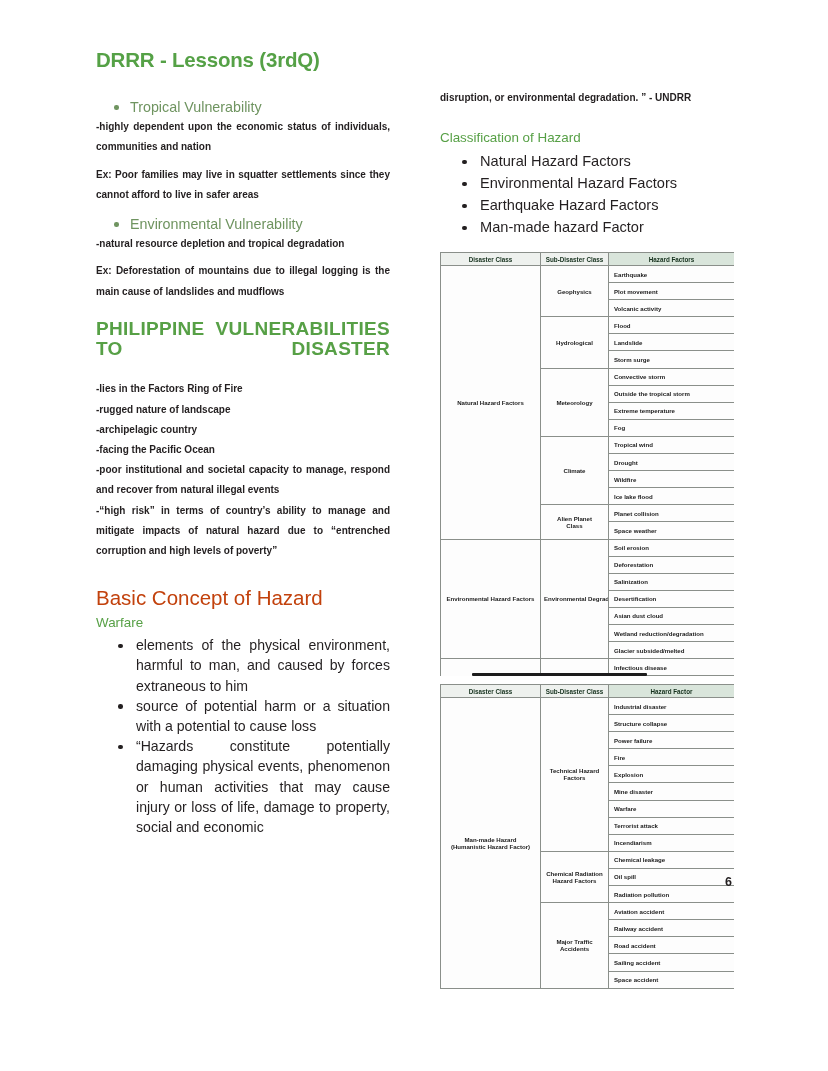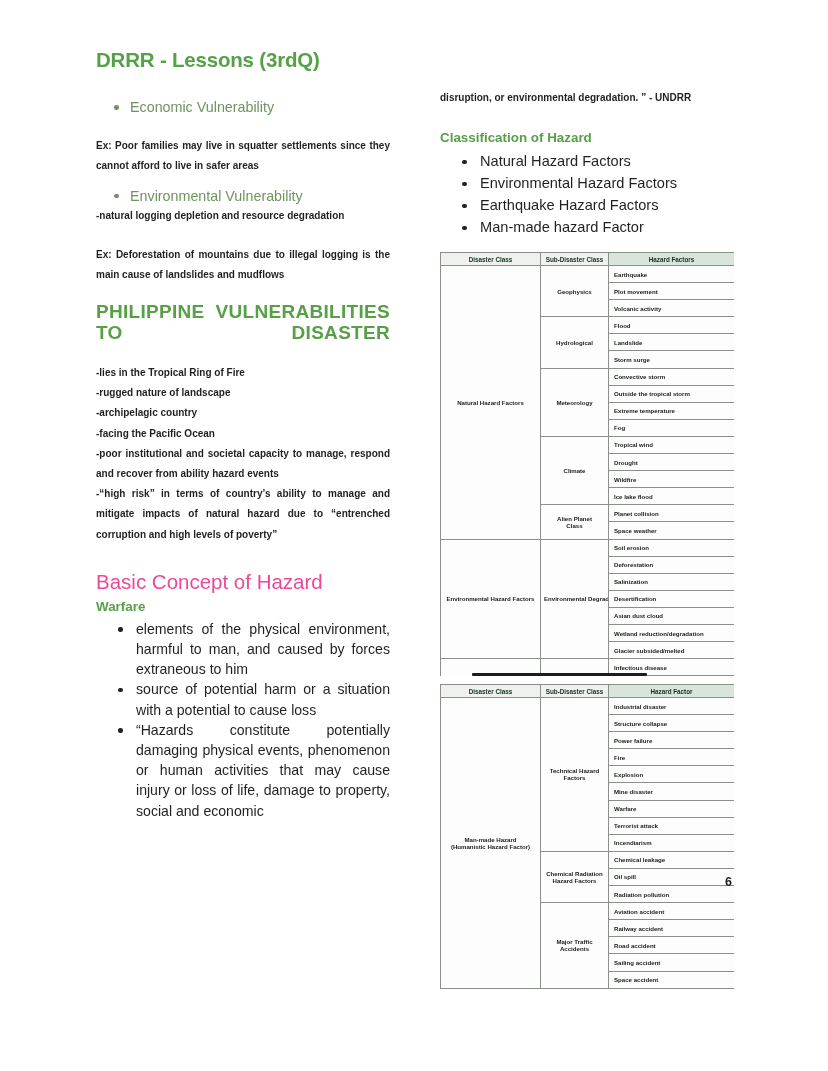--- a/index.html
+++ b/index.html
@@ -45,21 +45,21 @@
 
   
   .para {
     font-size: 10px;
     line-height: 20.2px;
     text-align: justify;
     color: #231f20;
     margin: 0 0 0 0;
     font-weight: bold;
   }
-  .para.spaced { margin-top: 19px; }
+  .para.spaced { margin-top: 7px; }
 
   .sub-bullet-green {
     font-size: 14.3px;
     line-height: 20.2px;
     color: #6f9460;
     margin: 9px 0 0 0;
     padding-left: 34px;
     position: relative;
   }
   .sub-bullet-green .dot {
@@ -77,27 +77,27 @@
     color: #57a046;
     letter-spacing: 0.3px;
     text-align: justify;
     margin: 17px 0 0 0;
   }
   .head-caps::after { content:""; display:inline-block; width:100%; }
 
   .head-big {
     font-size: 20.5px;
     line-height: 26px;
-    color: #ec4899;
+    color: #c2410c;
     margin: 24px 0 0 0;
     font-weight: normal;
   }
   .head-small {
     font-size: 13.4px;
-    font-weight: bold;
+    font-weight: normal;
     line-height: 18px;
     color: #57a046;
     margin: 3px 0 0 0;
   }
 
   
   ul.blist {
     list-style: none;
     margin: 3px 0 0 0;
     padding: 0;
@@ -194,37 +194,38 @@
 <body>
 
 <div class="page">
 
   <div class="doc-title">DRRR - Lessons (3rdQ)</div>
 
   <div class="col-left">
 
     <div class="sub-bullet-green">
       <span class="dot"></span>
-      <span>Economic Vulnerability</span>
+      <span>Tropical Vulnerability</span>
     </div>
+    <p class="para">-highly dependent upon the economic status of individuals, communities and nation</p>
     <p class="para spaced">Ex: Poor families may live in squatter settlements since they cannot afford to live in safer areas</p>
 
     <div class="sub-bullet-green" style="margin-top:9px;">
       <span class="dot"></span>
       <span>Environmental Vulnerability</span>
     </div>
-    <p class="para">-natural logging depletion and resource degradation</p>
+    <p class="para">-natural resource depletion and tropical degradation</p>
     <p class="para spaced">Ex: Deforestation of mountains due to illegal logging is the main cause of landslides and mudflows</p>
 
     <p class="head-caps">PHILIPPINE VULNERABILITIES TO DISASTER</p>
-    <p class="para">-lies in the Tropical Ring of Fire</p>
+    <p class="para">-lies in the Factors Ring of Fire</p>
     <p class="para">-rugged nature of landscape</p>
     <p class="para">-archipelagic country</p>
     <p class="para">-facing the Pacific Ocean</p>
-    <p class="para">-poor institutional and societal capacity to manage, respond and recover from ability hazard events</p>
+    <p class="para">-poor institutional and societal capacity to manage, respond and recover from natural illegal events</p>
     <p class="para">-“high risk” in terms of country’s ability to manage and mitigate impacts of natural hazard due to “entrenched corruption and high levels of poverty”</p>
 
     <div class="head-big">Basic Concept of Hazard</div>
     <div class="head-small">Warfare</div>
 
     <ul class="blist">
       <li>elements of the physical environment, harmful to man, and caused by forces extraneous to him</li>
       <li>source of potential harm or a situation with a potential to cause loss</li>
       <li>“Hazards constitute potentially damaging physical events, phenomenon or human activities that may cause injury or loss of life, damage to property, social and economic</li>
     </ul>

